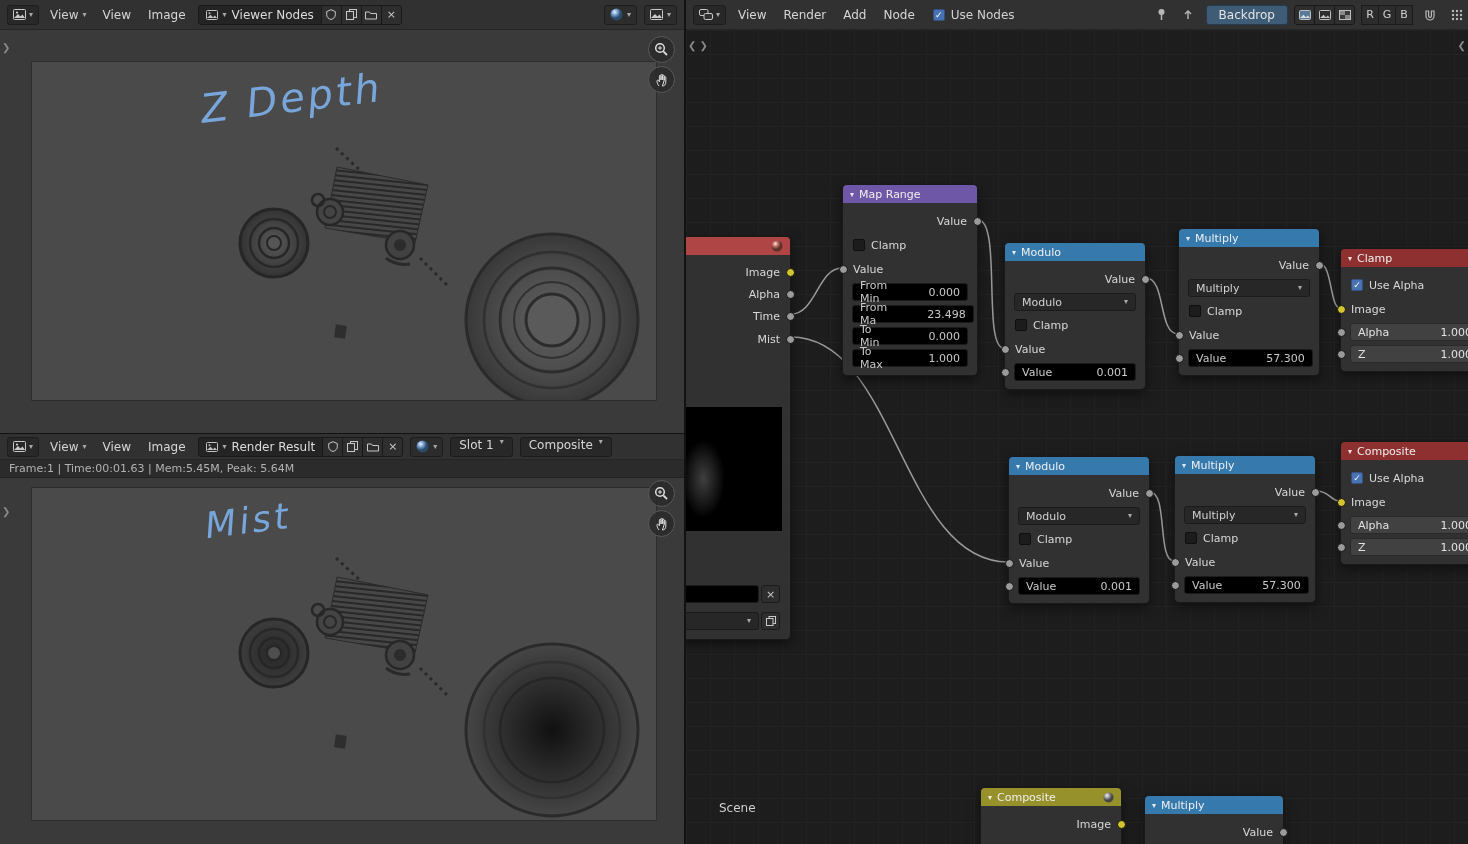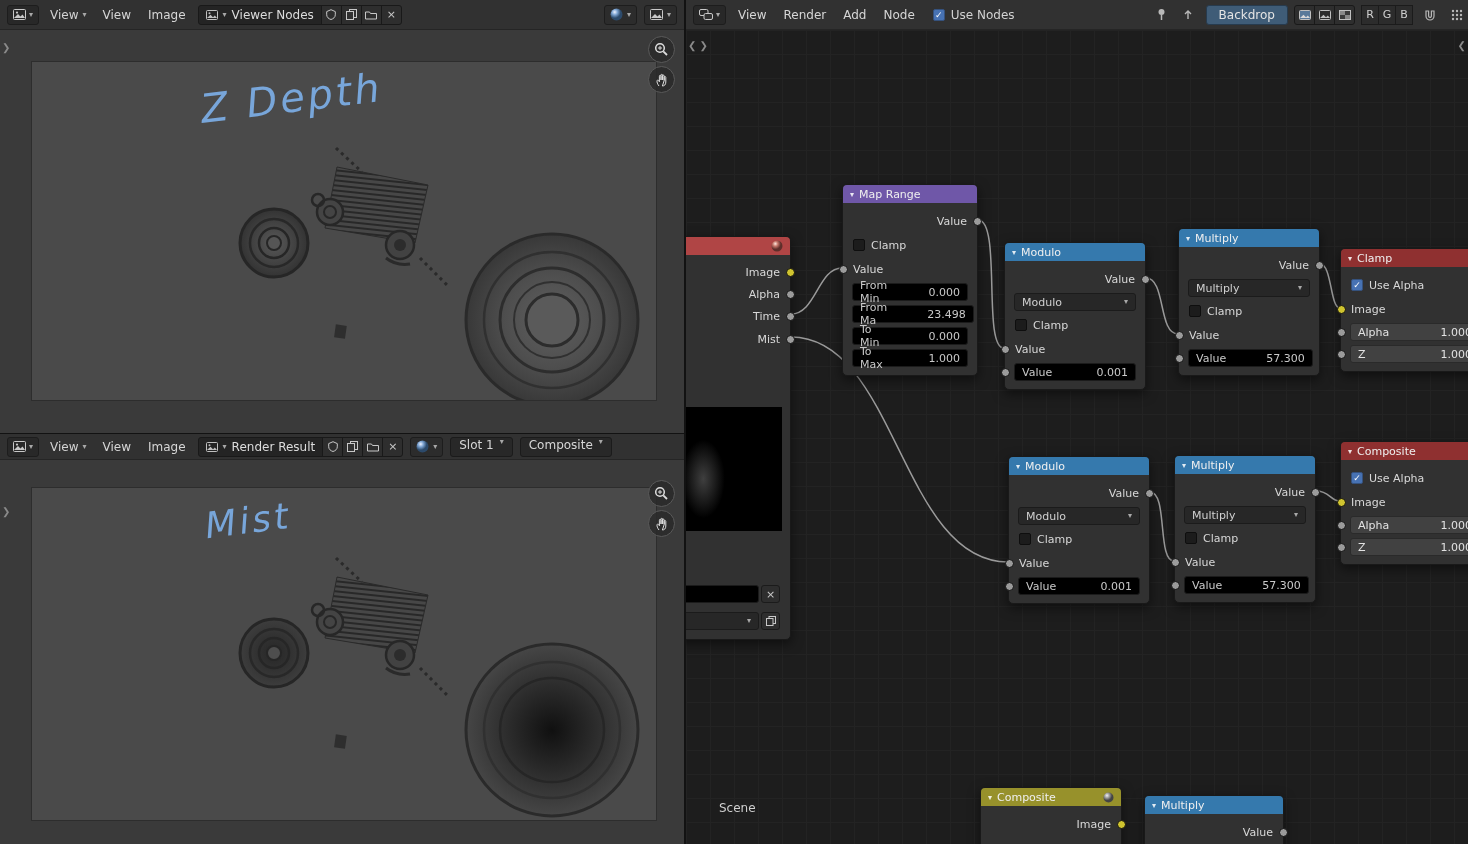--- a/index.html
+++ b/index.html
@@ -295,20 +295,23 @@
     </div>
     <div class="drop-btn">
       <span>Slot 1</span>
       <span class="chev">▾</span>
     </div>
     <div class="drop-btn">
       <span>Composite</span>
       <span class="chev">▾</span>
     </div>
   </div>
+  <div class="stats-bar">
+    <span>Frame:1 | Time:00:01.63 | Mem:5.45M, Peak: 5.64M</span>
+  </div>
 
   <div class="canvas">
     <span class="edge-toggle" style="left:2px;top:28px;">❯</span>
     <div class="img-area" style="left:32px; top:10px; width:624px; height:332px;">
       <svg width="624" height="332">
         <defs>
           <radialGradient id="mbig">
               <stop offset="0%" stop-color="#101010"></stop>
               <stop offset="55%" stop-color="#2e2e2e"></stop>
               <stop offset="100%" stop-color="#464646"></stop>

